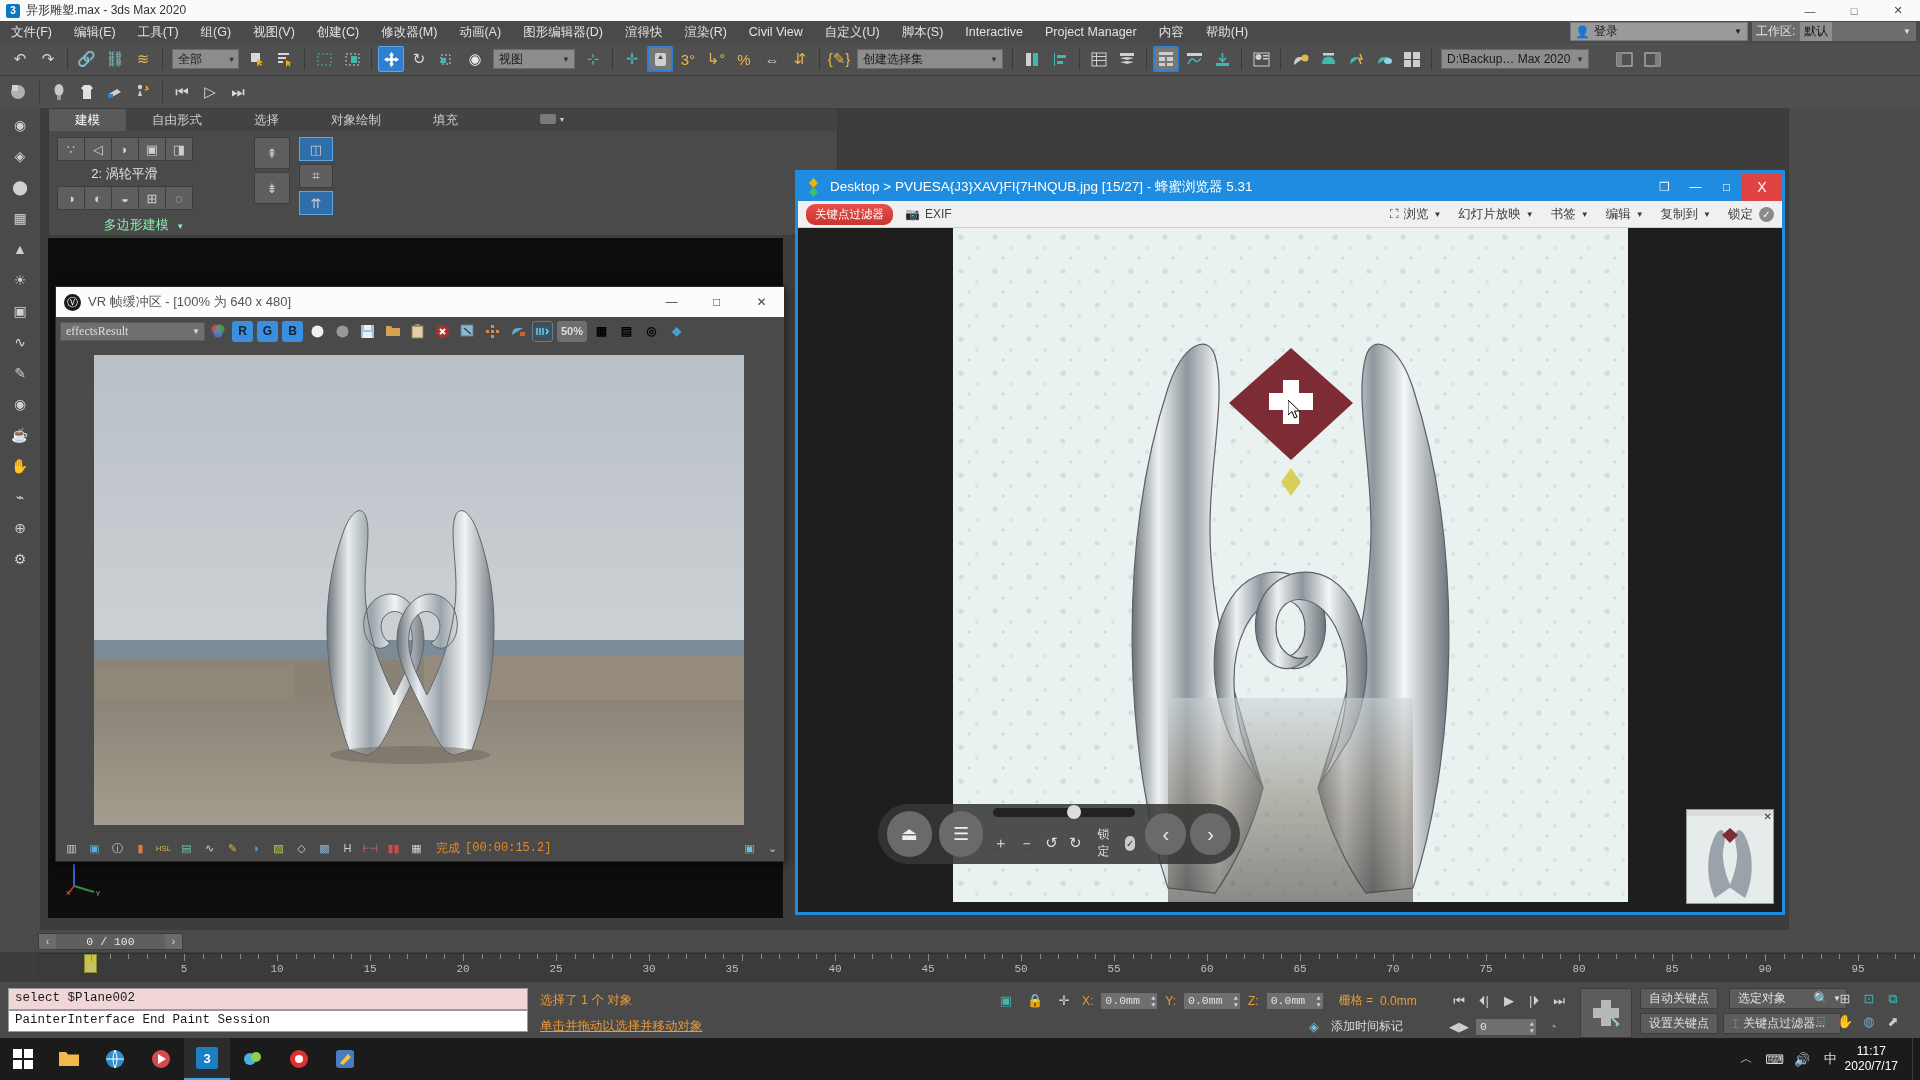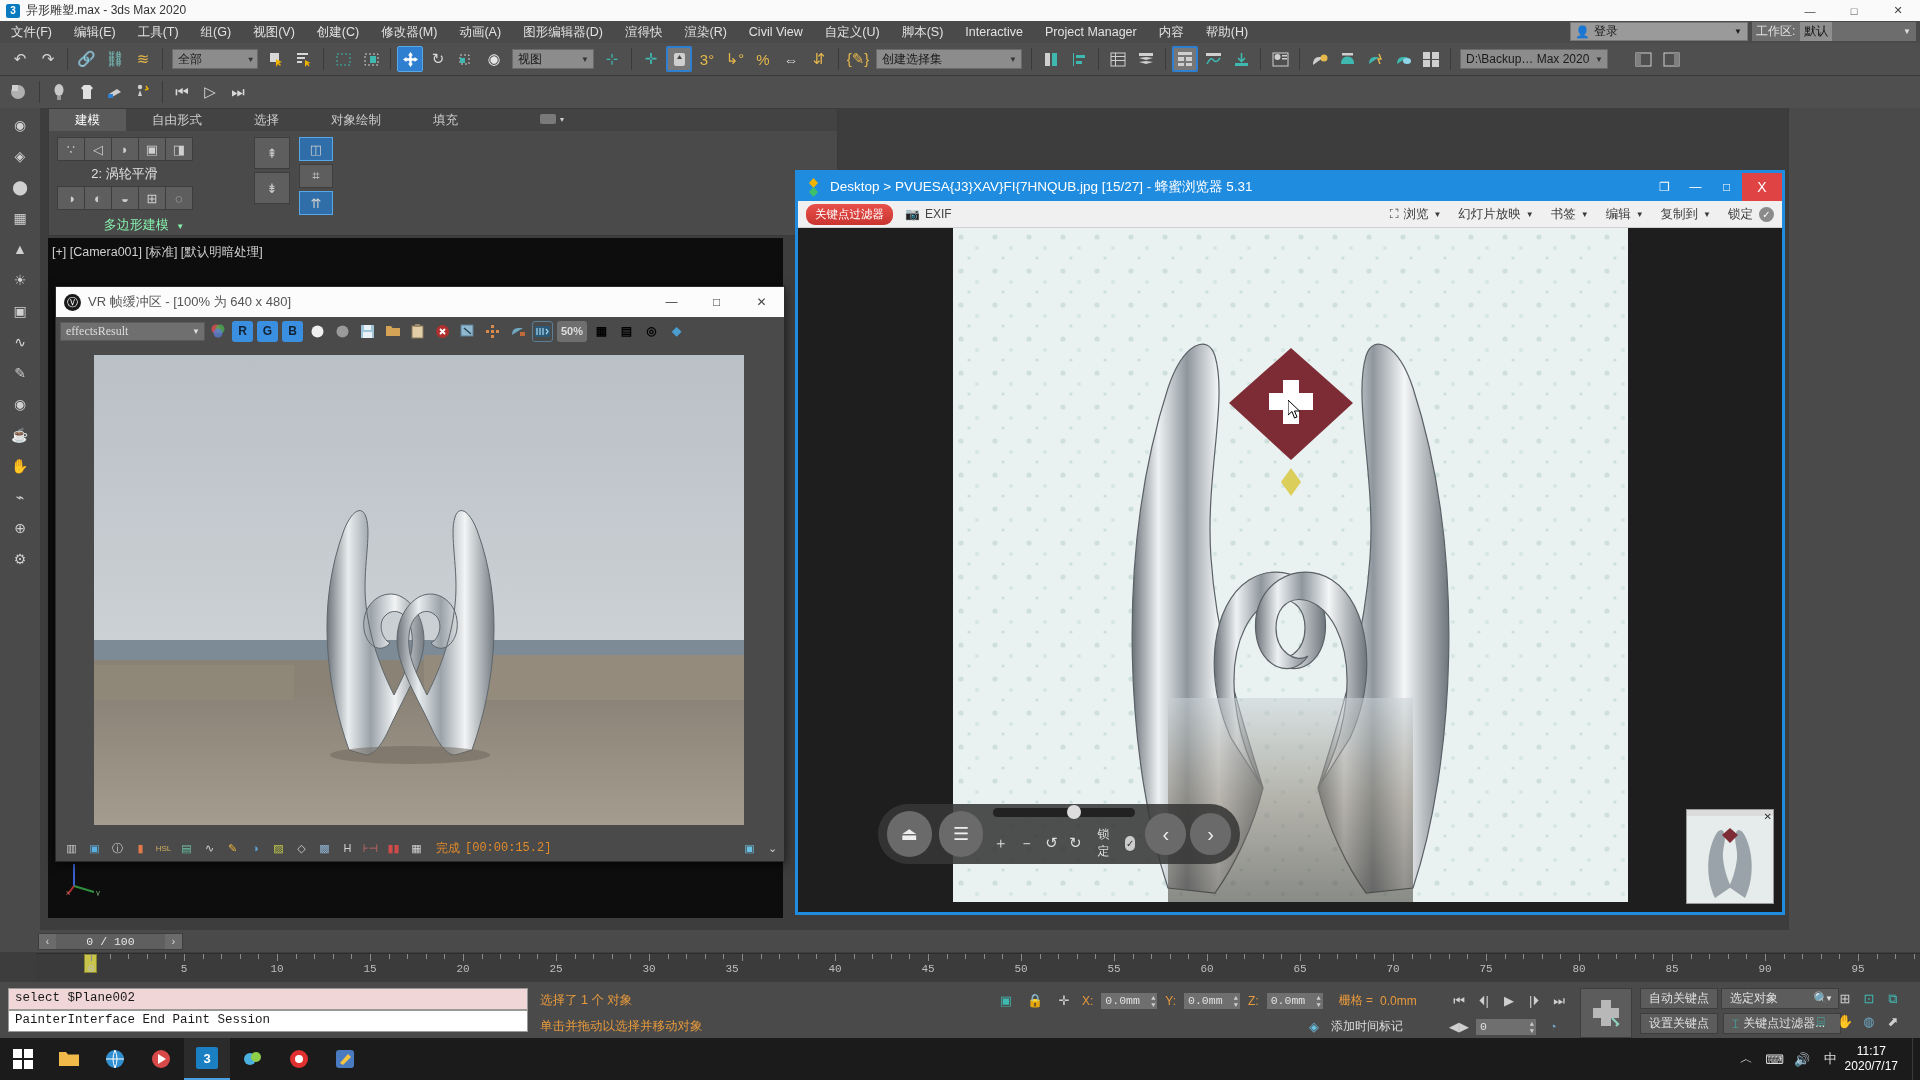--- a/index.html
+++ b/index.html
@@ -218,21 +218,21 @@
   </div>
 
   <div class="toolbar">
     <div class="tb">↶</div>
     <div class="tb">↷</div>
     <div class="sep"></div>
     <div class="tb" style="color:#7fd4cf;">🔗</div>
     <div class="tb" style="color:#7fd4cf;">⛓</div>
     <div class="tb" style="color:#e6b84c;">≋</div>
     <div class="sep"></div>
-    <div class="combo" style="width:86px;font-family:Liberation Mono, monospace;">
+    <div class="combo" style="width:67px;font-family:Liberation Mono, monospace;">
       <span>全部</span>
       <span class="caret">▼</span>
     </div>
     <div class="tb">
       <svg width="17" height="17" viewBox="0 0 17 17">
           <rect x="2" y="2" width="9" height="9" fill="#d8d8d8"></rect>
           <path d="M8 8 L8 16 L10 13 L12 15 L13 14 L11 12 L14 11 Z" fill="#f0b400"></path>
         </svg>
     </div>
     <div class="tb">
@@ -504,21 +504,20 @@
         <div class="rbtn on" style="width:34px;height:24px;margin-top:3px;background:#2f6ea8;border-color:#5aa7e8;">⇈</div>
       </div>
       <div class="rib-foot">
         <span>多边形建模</span>
         <span style="font-size:8px;margin-left:4px;">▼</span>
       </div>
     </div>
   </div>
 
   <div class="viewport">
-    <div class="vp-label">[+] [Camera001] [标准] [默认明暗处理]</div>
     <div class="axis">
       <svg width="46" height="40" viewBox="0 0 46 40">
         <line x1="8" y1="8" x2="8" y2="30" stroke="#3a5fd0" stroke-width="2"></line>
         <line x1="8" y1="30" x2="28" y2="36" stroke="#2f8f3f" stroke-width="2"></line>
         <line x1="8" y1="30" x2="2" y2="38" stroke="#b03030" stroke-width="2"></line>
         <text x="30" y="39" fill="#6fa86f" font-size="8">y</text>
         <text x="0" y="39" fill="#c06060" font-size="8">x</text>
       </svg>
     </div>
   </div>
@@ -944,21 +943,21 @@
         <div class="tk" style="left: 1877.8px; height: 5px;"></div>
         <div class="tk" style="left: 1822px;"></div>
         <div class="tkl" style="left: 1822px;">95</div>
       </div>
   </div>
 
   <div class="statusbar"></div>
   <div class="listener">select $Plane002</div>
   <div class="listener2">PainterInterface End Paint Session</div>
   <div class="st-msg" style="top:992px;">选择了 1 个 对象</div>
-  <div class="st-msg" style="top:1018px;">单击并拖动以选择并移动对象</div>
+  <div class="st-msg" style="top:1018px;text-decoration:underline;">单击并拖动以选择并移动对象</div>
 
   <div style="position:absolute;left:995px;top:990px;display:flex;align-items:center;gap:7px;">
     <span class="sicon" style="color:#3fb8b0;">▣</span>
     <span class="sicon">🔒</span>
     <span class="sicon">✛</span>
     <span style="color:#e89a3c;font-size:12px;">X:</span>
     <span class="coordbox">
       <span>0.0mm</span>
       <span class="spin">▲<br>▼</span>
     </span>
@@ -998,21 +997,21 @@
   </div>
 
   <div style="position:absolute;left:1580px;top:988px;width:52px;height:50px;background:#5c5c5c;border:1px solid #3d3d3d;display:flex;align-items:center;justify-content:center;">
     <svg width="32" height="32" viewBox="0 0 32 32">
         <path d="M11 3 H21 V11 H29 V21 H21 V29 H11 V21 H3 V11 H11 Z" fill="#b8b8b8"></path>
         <path d="M22 21 L28 27 L26 29" stroke="#8fd0c0" stroke-width="2.2" fill="none"></path>
       </svg>
   </div>
 
   <div style="position:absolute;left:1640px;top:988px;">
-    <div style="display:flex;gap:3px;">
+    <div style="display:flex;gap:11px;">
       <div class="kbtn">自动关键点</div>
       <div class="kbtn" style="width:118px;position:relative;">
         <span>选定对象</span>
         <span style="position:absolute;right:5px;font-size:8px;">▼</span>
       </div>
     </div>
     <div style="display:flex;gap:5px;margin-top:4px;">
       <div class="kbtn">设置关键点</div>
       <div class="kbtn" style="width:118px;">
         <span style="color:#3fb8b0;margin-right:4px;">⌶</span>

